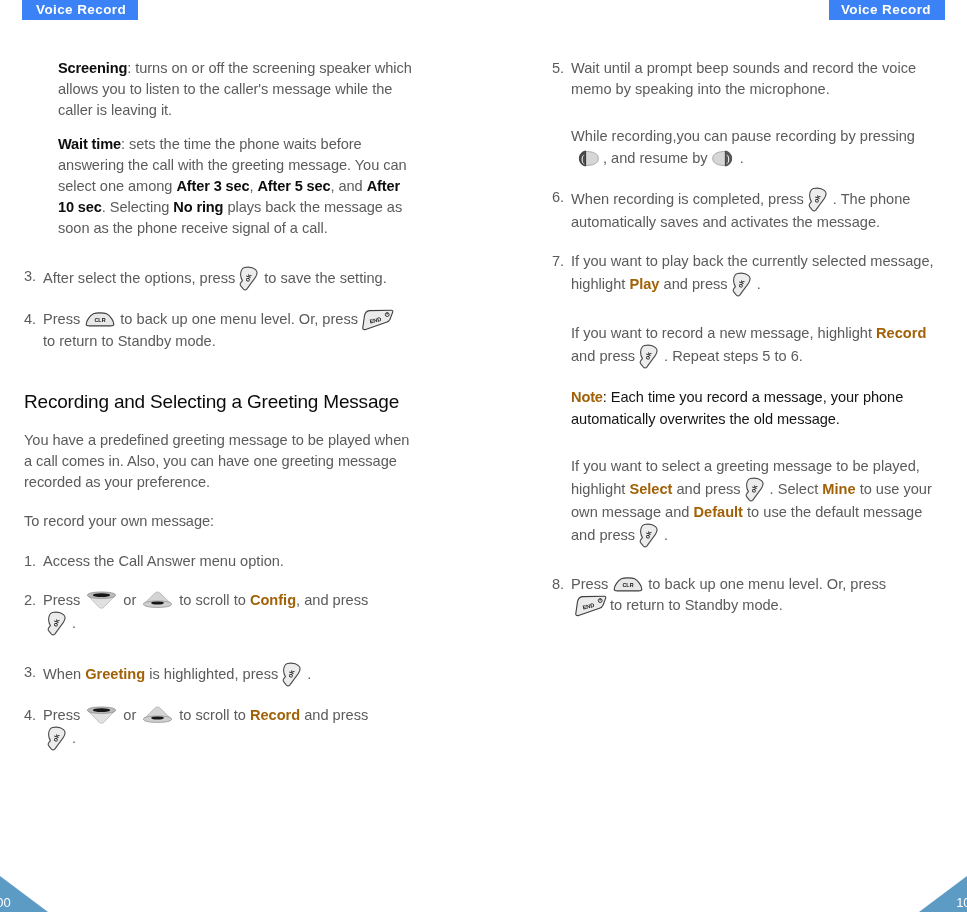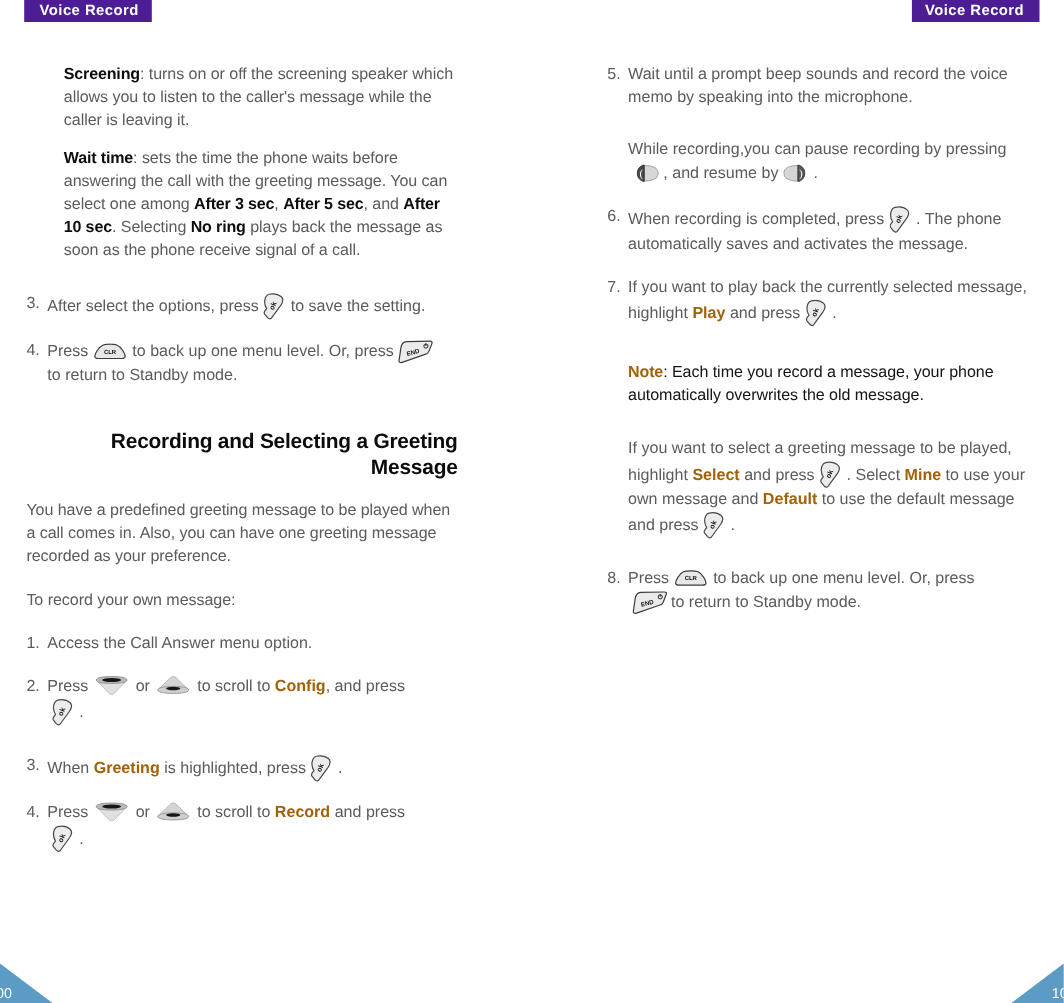--- a/index.html
+++ b/index.html
@@ -14,21 +14,21 @@
     overflow: hidden;
     font-family: "Liberation Sans", sans-serif;
     -webkit-font-smoothing: antialiased;
   }
 
   
   .hdr-tab {
     position: absolute;
     top: 0;
     height: 20px;
-    background: #4c1d95;
+    background: #3b82f6;
     color: #ffffff;
     font-size: 13.5px;
     font-weight: bold;
     letter-spacing: 0.4px;
     line-height: 20px;
     white-space: nowrap;
   }
   .hdr-tab.left  { left: 22px; padding: 0 12px 0 14px; }
   .hdr-tab.right { right: 22px; padding: 0 14px 0 12px; }
 
@@ -65,25 +65,24 @@
     position: absolute;
     left: 0;
     top: 0;
     color: #5b5b5b;
   }
   .numitem b { color: #a16207; font-weight: bold; }
 
   h2.sec {
     color: #0b0b0b;
     font-size: 19px;
-    font-weight: bold;
+    font-weight: normal;
     letter-spacing: -0.2px;
     margin: 0 0 16px 0;
     line-height: 24px;
-    text-align: right;
   }
 
   .gap-s { height: 6px; }
   .gap-m { height: 14px; }
   .gap-l { height: 26px; }
 
   
   .key {
     display: inline-block;
     vertical-align: -6px;
@@ -283,20 +282,28 @@
     <span class="num">7.</span><span>If you want to play back the currently selected message, highlight</span>
     <b>Play</b>
     <span>and press</span><span class="key key-ok"><svg viewBox="0 0 21 25" width="21" height="25" aria-hidden="true">
         <path d="M5.5 1.5 C9 0.8 14 1.4 16.5 3.6 C18.8 5.6 18 9 16.2 11.6 L7.6 23.4 C6.6 24.2 5.2 23.9 4.2 22.8 L1.6 19.6 C0.9 18.6 1.2 17.4 2.0 16.4 L3.4 14.6 C1.6 11.6 1.2 7.4 2.4 4.4 C3.0 2.9 4.1 1.8 5.5 1.5 Z" fill="#ececec" stroke="#4a4a4a" stroke-width="1.1" stroke-linejoin="round"></path>
         <text x="9.8" y="13.6" font-family="'Liberation Sans',sans-serif" font-size="6.6" font-weight="bold" fill="#141414" text-anchor="middle" transform="rotate(-68 9.8 12.2)">ok</text>
       </svg></span><span>.</span>
   </p>
 
   <div class="gap-m"></div>
 
+  <p class="numitem">
+    <span>If you want to record a new message, highlight</span>
+    <b>Record</b>
+    <span>and press</span><span class="key key-ok"><svg viewBox="0 0 21 25" width="21" height="25" aria-hidden="true">
+        <path d="M5.5 1.5 C9 0.8 14 1.4 16.5 3.6 C18.8 5.6 18 9 16.2 11.6 L7.6 23.4 C6.6 24.2 5.2 23.9 4.2 22.8 L1.6 19.6 C0.9 18.6 1.2 17.4 2.0 16.4 L3.4 14.6 C1.6 11.6 1.2 7.4 2.4 4.4 C3.0 2.9 4.1 1.8 5.5 1.5 Z" fill="#ececec" stroke="#4a4a4a" stroke-width="1.1" stroke-linejoin="round"></path>
+        <text x="9.8" y="13.6" font-family="'Liberation Sans',sans-serif" font-size="6.6" font-weight="bold" fill="#141414" text-anchor="middle" transform="rotate(-68 9.8 12.2)">ok</text>
+      </svg></span><span>. Repeat steps 5 to 6.</span>
+  </p>
 
   <div class="gap-s"></div>
 
   <p class="numitem dark p dark">
     <b>Note</b><span>: Each time you record a message, your phone automatically overwrites the old message.</span>
   </p>
 
   <div class="gap-m"></div>
 
   <p class="numitem">

